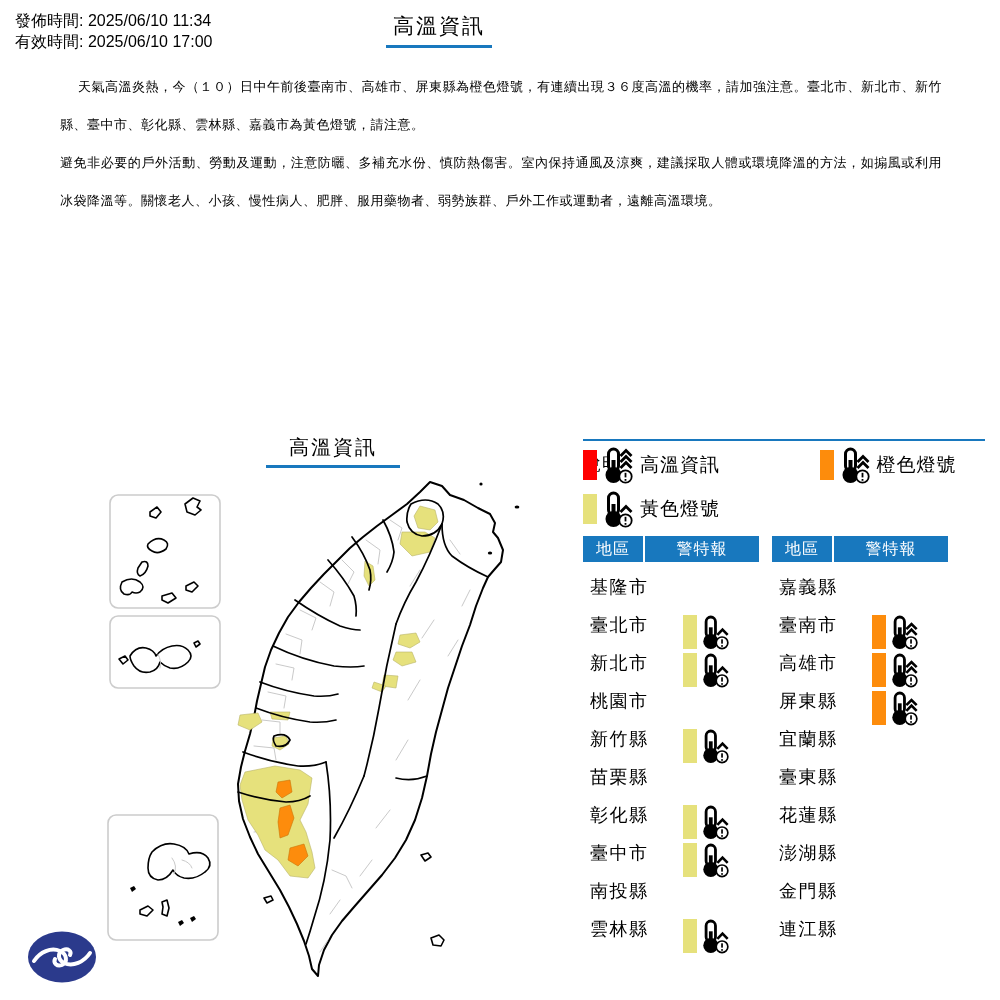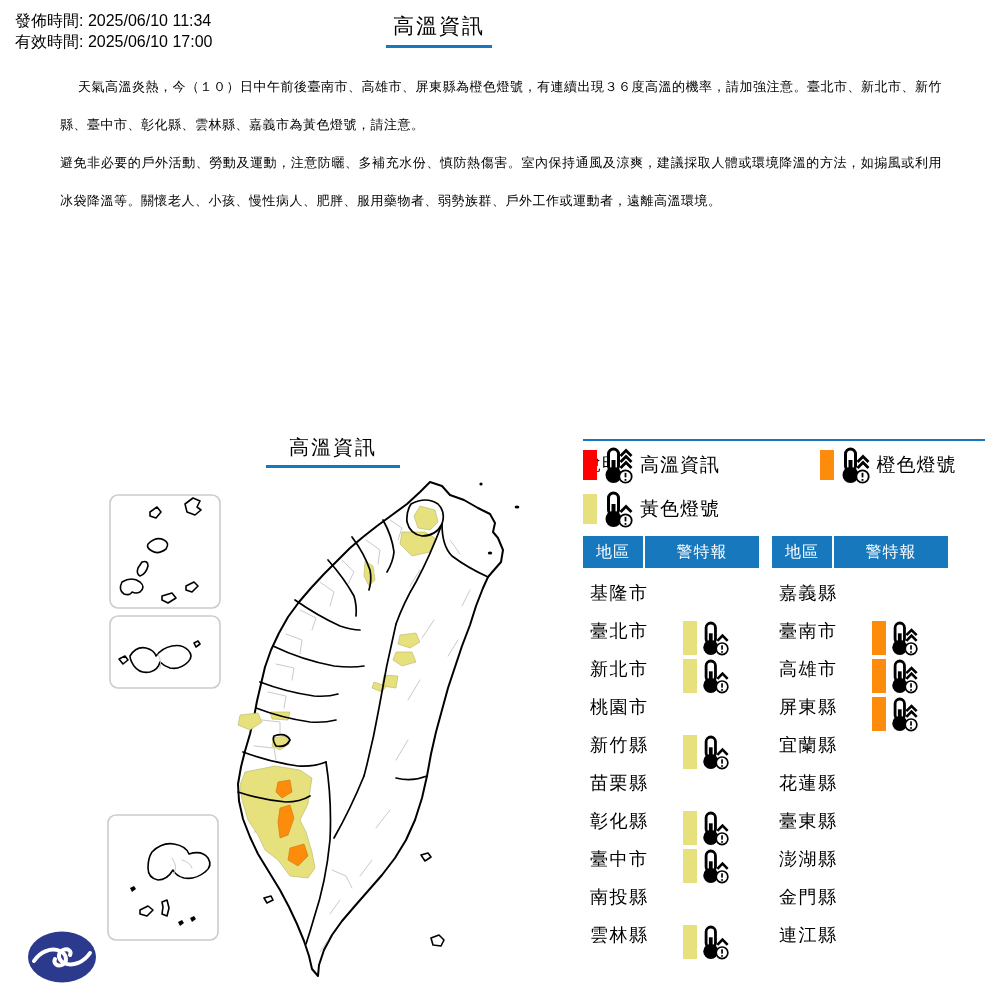--- a/index.html
+++ b/index.html
@@ -39,21 +39,21 @@
   .legend-item.w1{width:202px;}
   .legend-item.w2{width:206px;justify-content:center;}
   .legend-item.w3{width:202px;}
   .swatch{display:inline-block;width:14px;height:30px;margin-right:5px;flex:0 0 auto;}
   .thermo{display:inline-flex;width:32px;height:38px;margin-right:6px;flex:0 0 auto;}
   .legend-label{font-size:19px;letter-spacing:1px;white-space:nowrap;}
   
   .rtable{width:176px;}
   .rtable-left{left:583px;top:536px;}
   .rtable-right{left:772px;top:536px;}
-  .thead{display:flex;height:32px;background:var(--accent);color:#fff;font-size:16px;}
+  .thead{display:flex;height:26px;background:var(--accent);color:#fff;font-size:16px;}
   .th{display:flex;align-items:center;justify-content:center;letter-spacing:1px;}
   .th-region{width:60px;border-right:2px solid #fff;}
   .th-warn{flex:1;}
   .tbody{margin-top:13px;}
   .trow{height:38px;display:flex;align-items:flex-start;position:relative;}
   .region{font-size:18px;letter-spacing:1.5px;padding-left:7px;white-space:nowrap;}
   .warncell{position:absolute;left:100px;top:1px;height:36px;display:flex;align-items:center;}
   .warncell .swatch{height:34px;margin-right:3px;}
   .warncell .thermo{width:30px;height:36px;margin-right:0;}
   
@@ -438,24 +438,24 @@
     <rect x="22.6" y="26.8" width="1.8" height="4.6" fill="#000"></rect>
     <rect x="22.6" y="33" width="1.8" height="1.8" fill="#000"></rect>
   </svg>
           </span>
         </span>
       </div>
       <div class="trow">
         <span class="region">宜蘭縣</span>
       </div>
       <div class="trow">
+        <span class="region">臺東縣</span>
+      </div>
+      <div class="trow">
         <span class="region">花蓮縣</span>
-      </div>
-      <div class="trow">
-        <span class="region">臺東縣</span>
       </div>
       <div class="trow">
         <span class="region">澎湖縣</span>
       </div>
       <div class="trow">
         <span class="region">金門縣</span>
       </div>
       <div class="trow">
         <span class="region">連江縣</span>
       </div>

